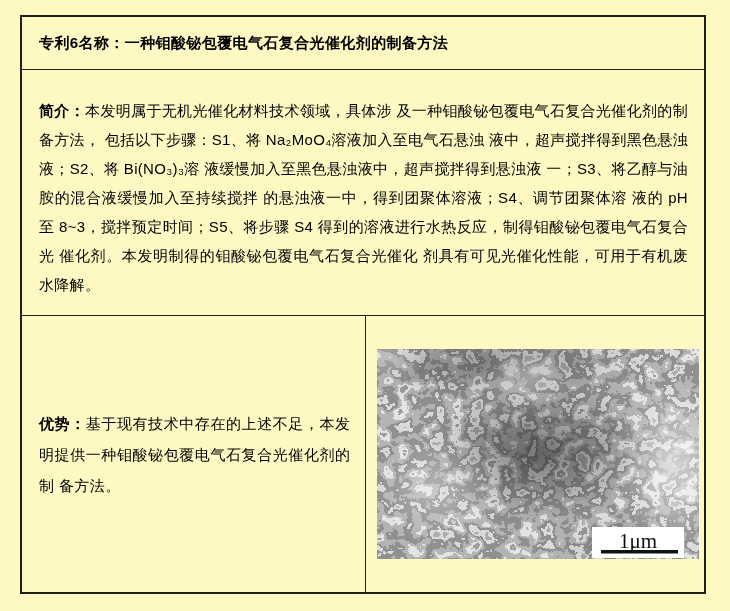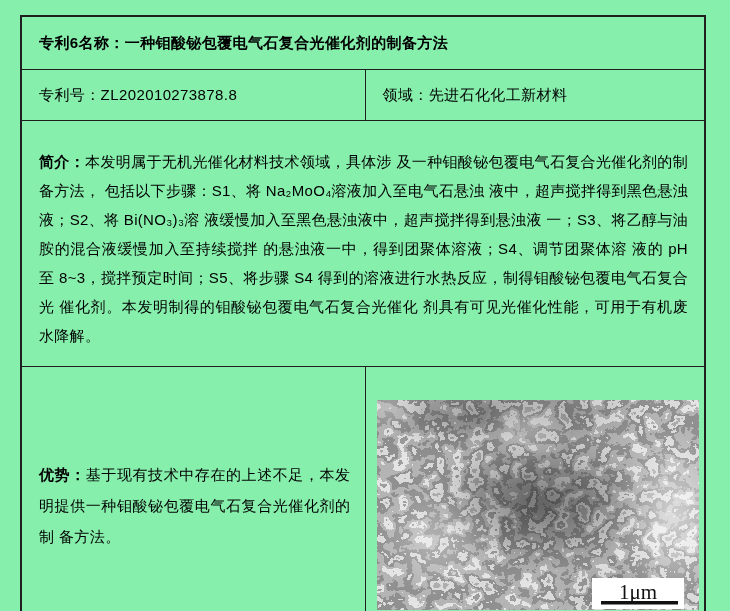--- a/index.html
+++ b/index.html
@@ -3,21 +3,21 @@
 <meta charset="utf-8">
 <style>
   html, body { margin: 0; padding: 0; }
   body {
     width: 730px; height: 611px;
     background: #ffffff;
     font-family: "Liberation Sans", "DejaVu Sans", sans-serif;
     color: #000000;
     -webkit-font-smoothing: antialiased;
   }
-  .page { position: relative; width: 730px; height: 611px; background: #86efac; overflow: hidden; }
+  .page { position: relative; width: 730px; height: 611px; background: #fef9c3; overflow: hidden; }
   table.patent-table {
     position: absolute; left: 20px; top: 15px;
     width: 684px;
     border-collapse: collapse;
     table-layout: fixed;
     border: 2px solid #1f1f1f;
   }
   table.patent-table td {
     border: 1px solid #1f1f1f;
     vertical-align: middle;
@@ -67,24 +67,20 @@
   <table class="patent-table">
     <colgroup>
       <col style="width:344px">
       <col style="width:340px">
     </colgroup>
     <tbody>
         <tr>
       <td class="title-cell" colspan="2"><span class="bold-label">专利6名称：</span><span>一种钼酸铋包覆电气石复合光催化剂的制备方法</span></td>
     </tr>
     <tr>
-      <td class="patent-no-cell"><span>专利号：</span><span>ZL202010273878.8</span></td>
-      <td class="field-cell"><span>领域：</span><span>先进石化化工新材料</span></td>
-    </tr>
-    <tr>
       <td class="intro-cell" colspan="2"><span class="bold-label">简介：</span><span>本发明属于无机光催化材料技术领域，具体涉 及一种钼酸铋包覆电气石复合光催化剂的制备方法， 包括以下步骤：S1、将 Na₂MoO₄溶液加入至电气石悬浊 液中，超声搅拌得到黑色悬浊液；S2、将 Bi(NO₃)₃溶 液缓慢加入至黑色悬浊液中，超声搅拌得到悬浊液 一；S3、将乙醇与油胺的混合液缓慢加入至持续搅拌 的悬浊液一中，得到团聚体溶液；S4、调节团聚体溶 液的 pH 至 8~3，搅拌预定时间；S5、将步骤 S4 得到的溶液进行水热反应，制得钼酸铋包覆电气石复合光 催化剂。本发明制得的钼酸铋包覆电气石复合光催化 剂具有可见光催化性能，可用于有机废水降解。</span></td>
     </tr>
     <tr>
       <td class="advantage-cell"><span class="bold-label">优势：</span><span>基于现有技术中存在的上述不足，本发明提供一种钼酸铋包覆电气石复合光催化剂的制 备方法。</span></td>
       <td class="figure-cell">
         <svg class="sem" width="322" height="210" viewBox="0 0 322 210" role="img">
           <defs>
             <filter id="semNoise" x="0" y="0" width="100%" height="100%">
               <feTurbulence type="fractalNoise" baseFrequency="0.055 0.065" numOctaves="4" seed="7" stitchTiles="stitch"></feTurbulence>
               <feColorMatrix type="saturate" values="0"></feColorMatrix>

